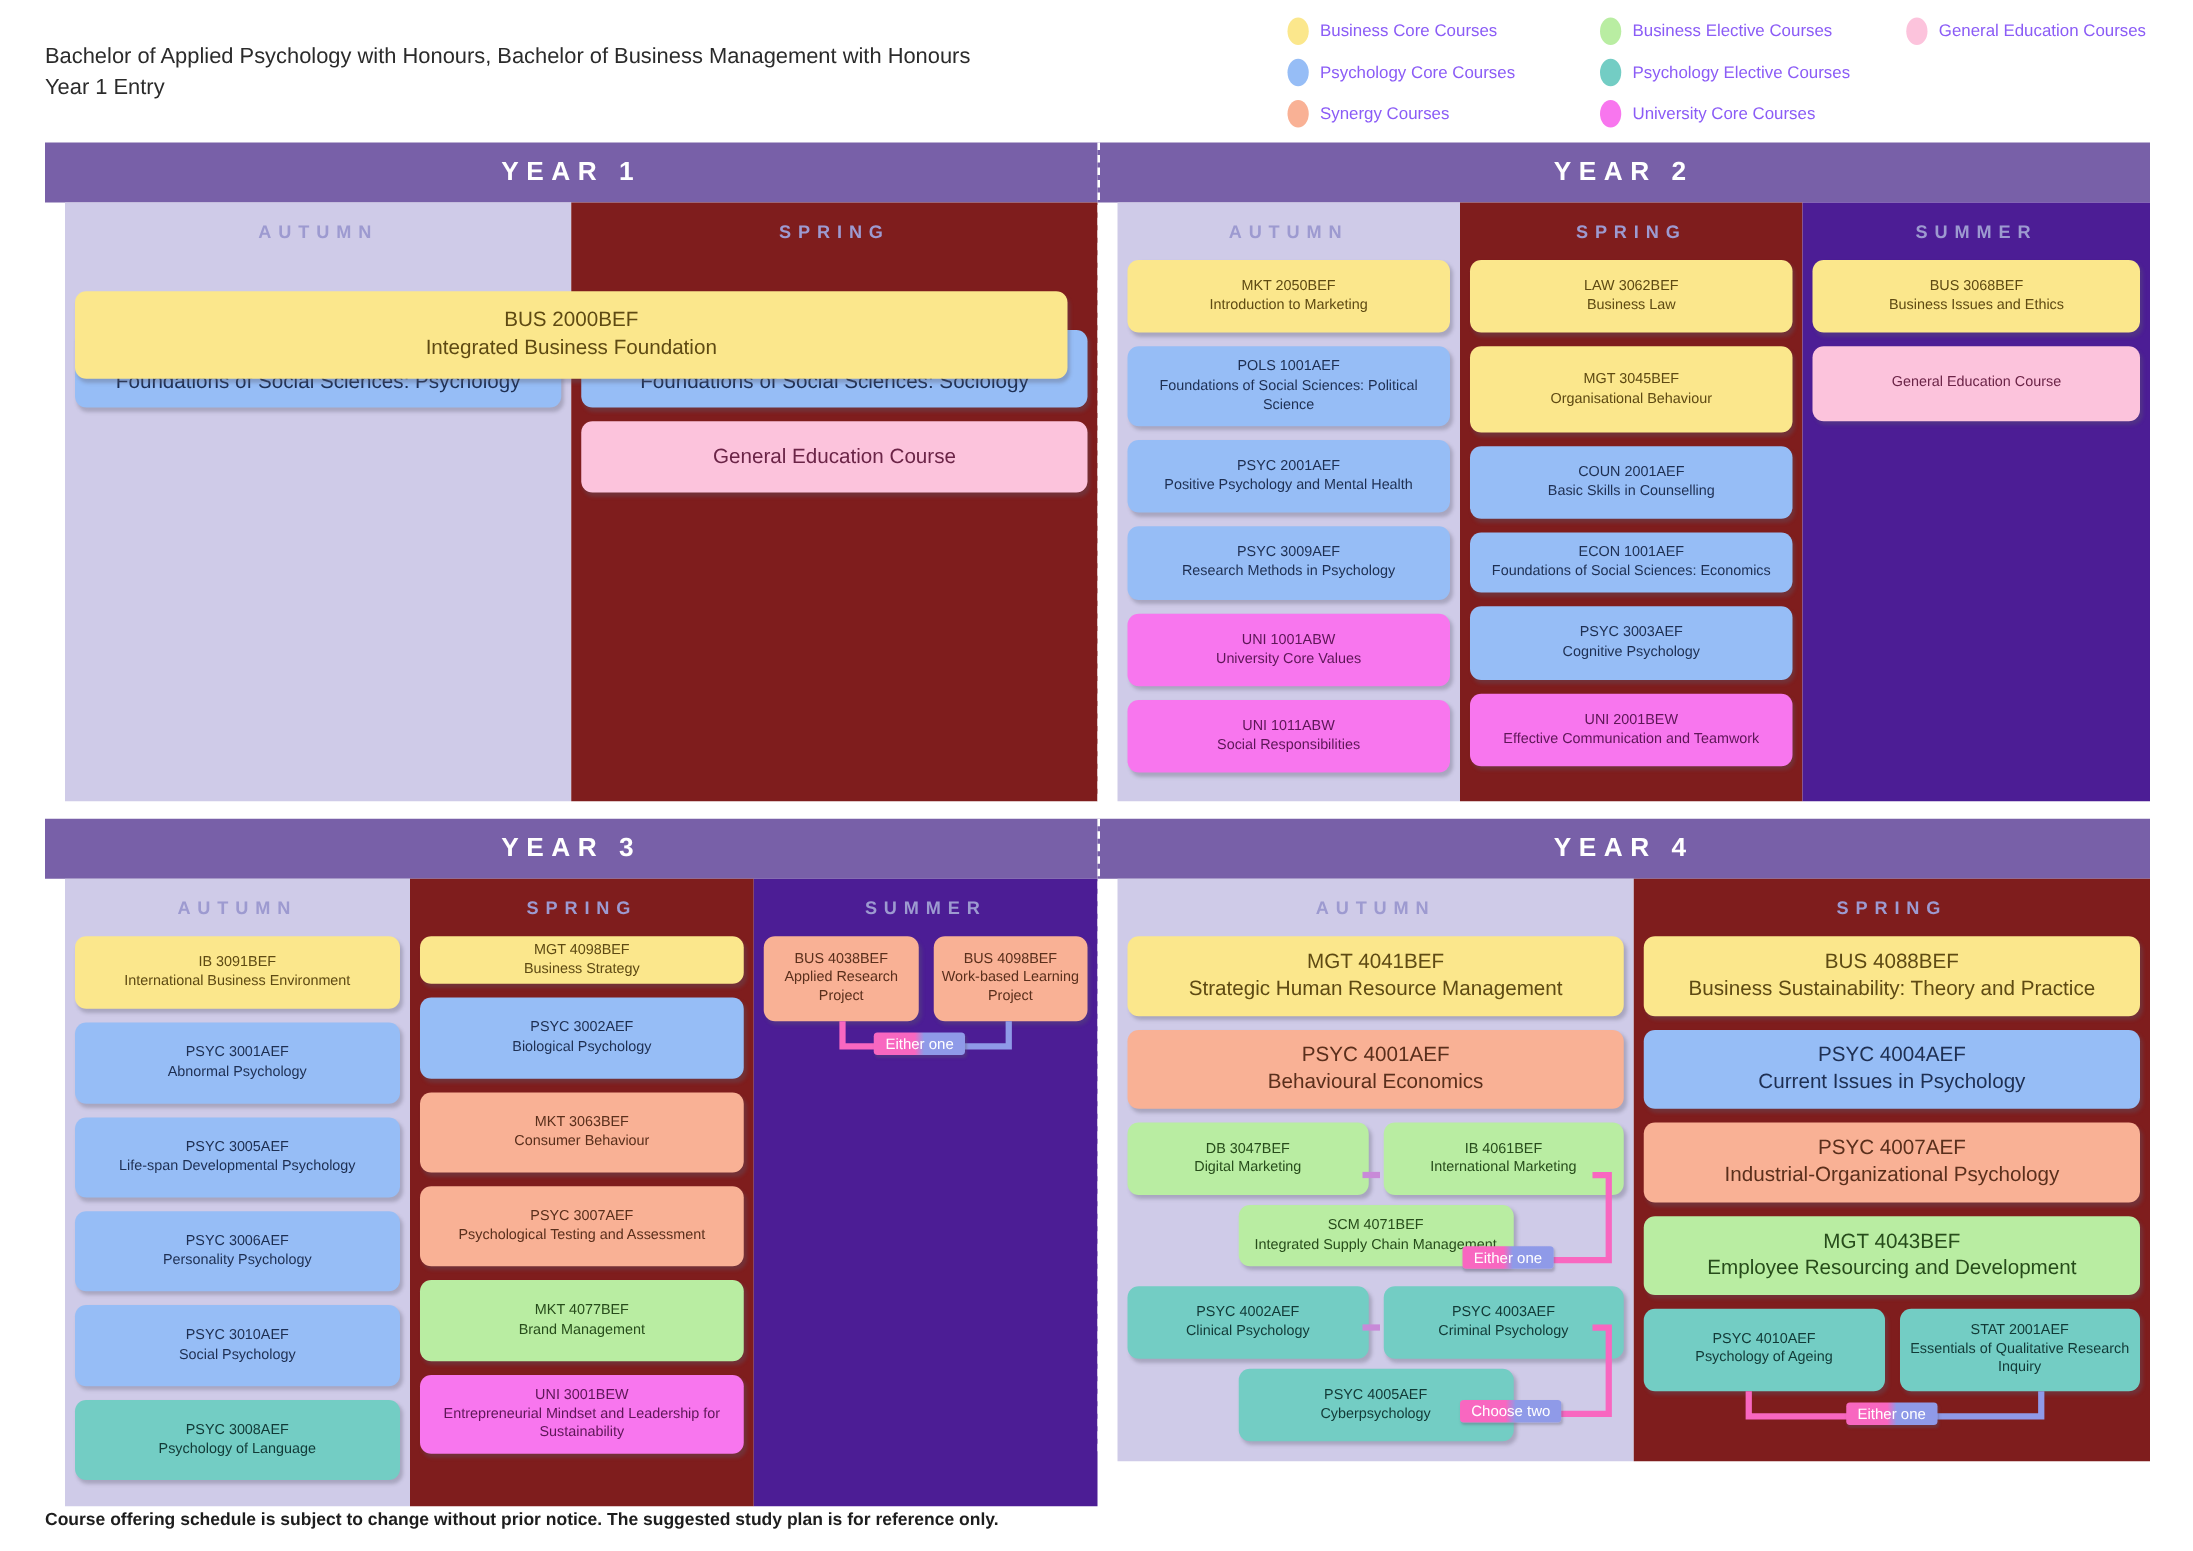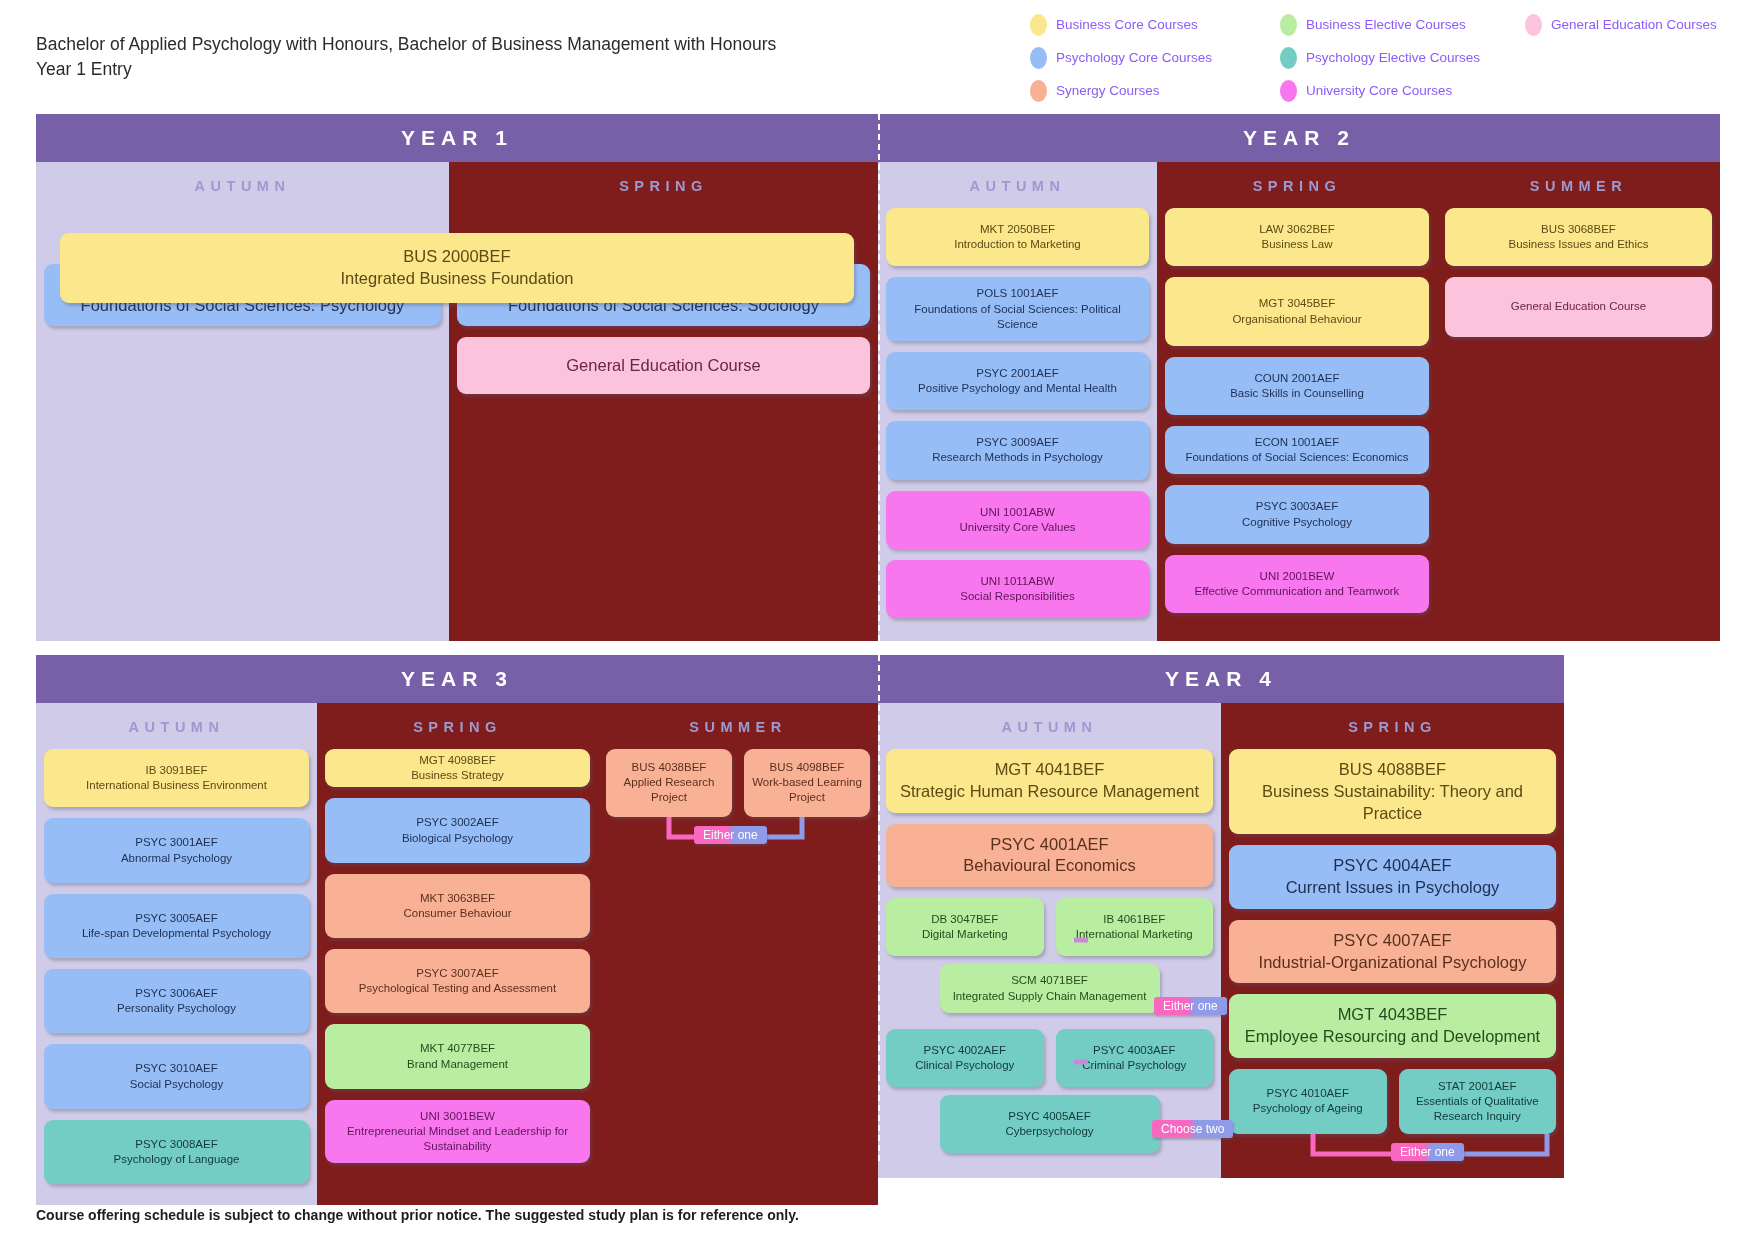--- a/index.html
+++ b/index.html
@@ -33,39 +33,39 @@
   .legend-label { font-size: 13.5px; color: #8b5cf6; white-space: nowrap; }
 
   
   .board { position: absolute; left: 36px; top: 114px; width: 1684px; }
 
   .yearrow { display: flex; gap: 0; }
   .yearblock { position: relative; }
   .yearblock.y1 { width: 842px; }
   .yearblock.y2 { width: 842px; }
   .yearblock.y3 { width: 842px; }
-  .yearblock.y4 { width: 686px; }
+  .yearblock.y4 { width: 842px; }
 
   .yearbar {
     height: 48px;
     background: #7860a8;
     color: #ffffff;
     display: flex; align-items: center; justify-content: center;
     font-size: 21px; font-weight: bold; letter-spacing: 6px;
   }
   .divider-v {
     position: absolute; top: 0; bottom: 0; width: 0;
     border-left: 2px dashed #ffffff; z-index: 5;
   }
 
   .terms { display: flex; min-height: 460px; }
   .term { position: relative; padding: 0 0 10px 0; }
-  .term.autumn { background: #cfcbe8; }
+  .term.autumn { background: #cfcbe8; margin-left: 16px; }
   .term.spring { background: #7f1d1d; }
-  .term.summer { background: #7f1d1d; }
+  .term.summer { background: #4c1d95; }
 
   .term-head {
     text-align: center;
     font-size: 14.5px; font-weight: bold; letter-spacing: 5.5px;
     color: #9d9ad0;
     padding: 16px 0 14px 0;
   }
 
   .courses { padding: 0 8px; position: relative; }
 

